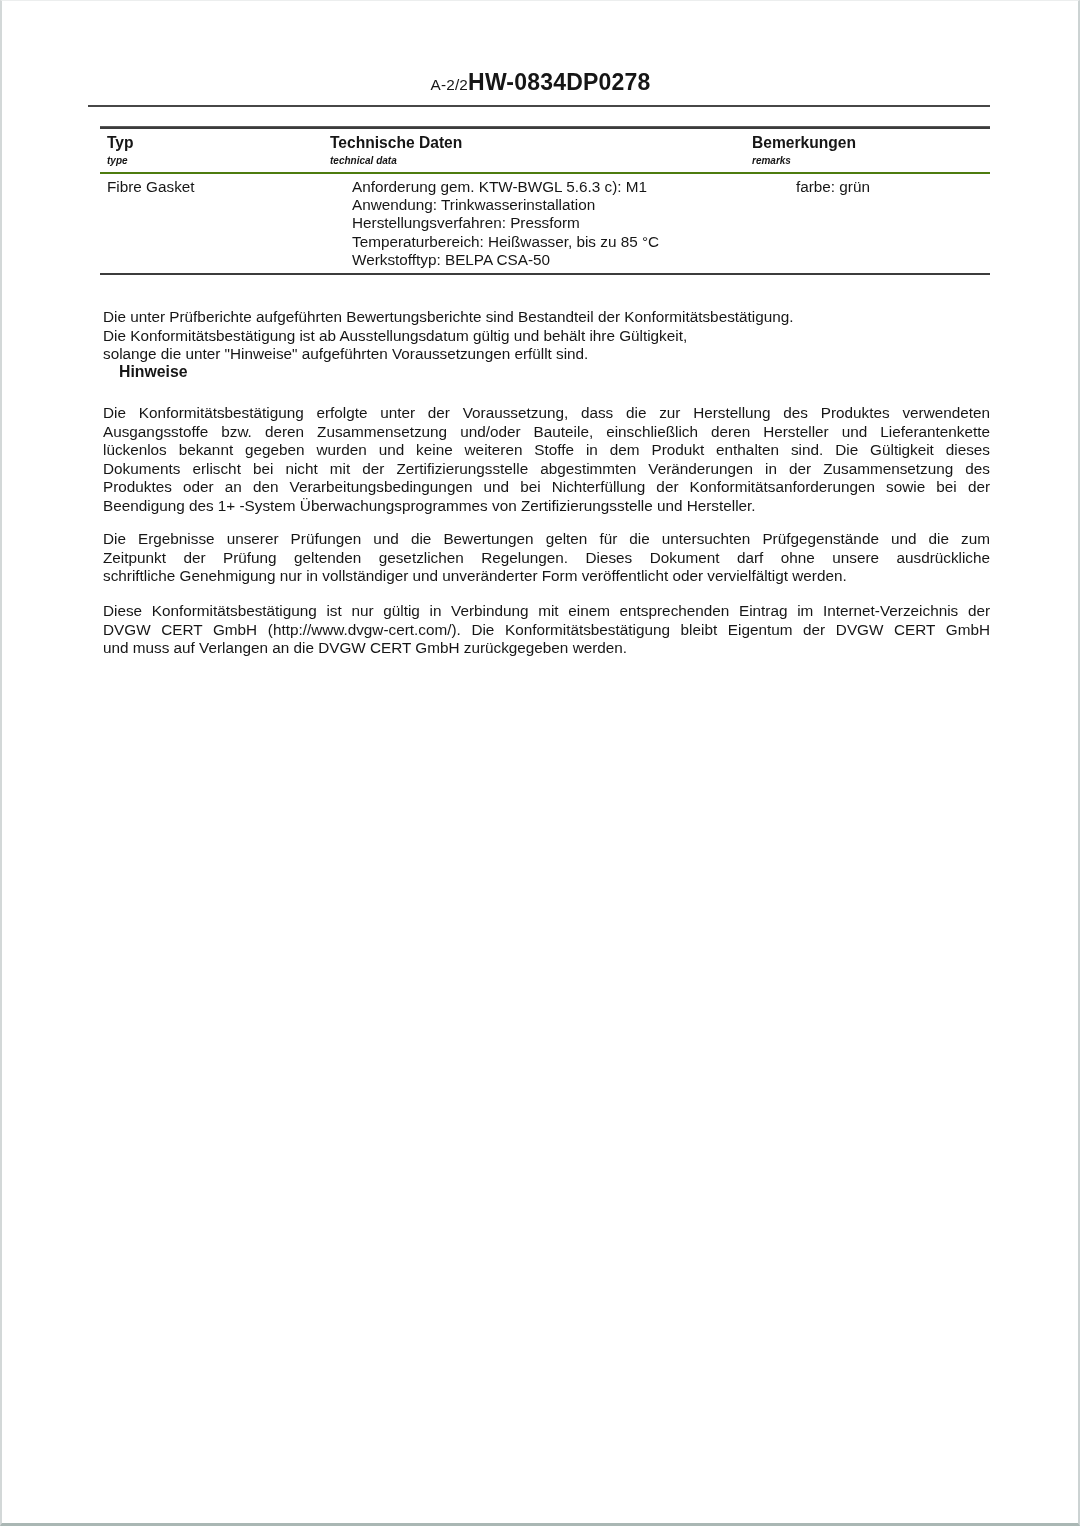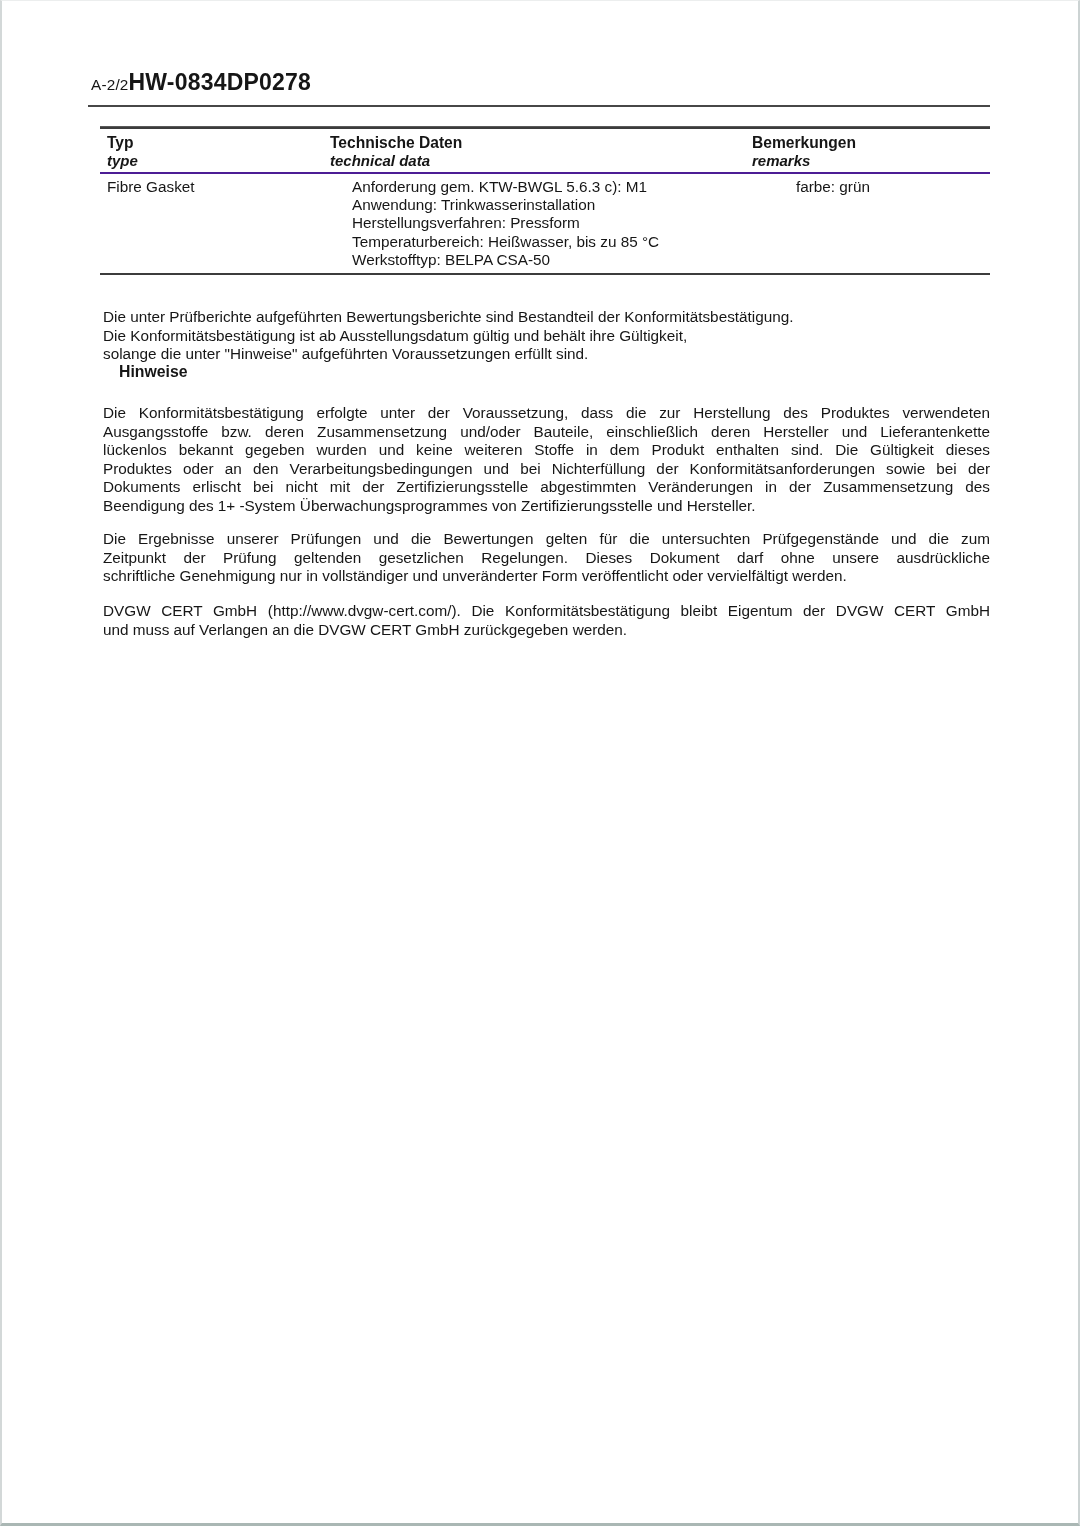--- a/index.html
+++ b/index.html
@@ -23,21 +23,21 @@
     pointer-events: none;
   }
 
   
   .doc-header {
     position: absolute;
     left: 88px;
     top: 69px;
     width: 902px;
     display: flex;
-    justify-content: flex-start;
+    justify-content: center;
     align-items: baseline;
     border-bottom: 2px solid #474747;
     padding-bottom: 9px;
   }
   .page-label {
     font-size: 15.3px;
     padding-left: 3px;
     letter-spacing: 0.2px;
   }
   .doc-number {
@@ -55,41 +55,41 @@
   }
   .dbl-rule {
     height: 2px;
     border-top: 1px solid #5a5a5a;
     border-bottom: 2px solid #3c3c3c;
   }
   .thead {
     display: flex;
     padding-top: 4px;
     padding-bottom: 2px;
-    border-bottom: 2px solid #4c1d95;
+    border-bottom: 2px solid #4d7c0f;
   }
   .trow {
     display: flex;
     padding-top: 4px;
     padding-bottom: 4px;
     border-bottom: 2px solid #3c3c3c;
     gap: 22px;
   }
   .col1 { width: 230px; padding-left: 7px; }
   .col2 { width: 422px; }
   .col3 { flex: 1; }
   .th-label {
     font-weight: bold;
     font-size: 15.6px;
     line-height: 19px;
   }
   .th-sublabel {
     font-weight: bold;
     font-style: italic;
-    font-size: 15px;
+    font-size: 10px;
     line-height: 18px;
   }
   .cell {
     font-size: 15.3px;
     line-height: 18.2px;
   }
 
   
   .textblock {
     position: absolute;
@@ -163,25 +163,26 @@
     <div>Die Konformitätsbestätigung ist ab Ausstellungsdatum gültig und behält ihre Gültigkeit,</div>
     <div>solange die unter "Hinweise" aufgeführten Voraussetzungen erfüllt sind.</div>
   </div>
 
 <div class="heading-hinweise">Hinweise</div>
 
 <div class="textblock para-1 jlines">
     <div>Die Konformitätsbestätigung erfolgte unter der Voraussetzung, dass die zur Herstellung des Produktes verwendeten</div>
     <div>Ausgangsstoffe bzw. deren Zusammensetzung und/oder Bauteile, einschließlich deren Hersteller und Lieferantenkette</div>
     <div>lückenlos bekannt gegeben wurden und keine weiteren Stoffe in dem Produkt enthalten sind. Die Gültigkeit dieses</div>
+    <div>Dokuments erlischt bei nicht mit der Zertifizierungsstelle abgestimmten Veränderungen in der Zusammensetzung des</div>
     <div>Produktes oder an den Verarbeitungsbedingungen und bei Nichterfüllung der Konformitätsanforderungen sowie bei der</div>
-    <div>Dokuments erlischt bei nicht mit der Zertifizierungsstelle abgestimmten Veränderungen in der Zusammensetzung des</div>
     <div>Beendigung des 1+ -System Überwachungsprogrammes von Zertifizierungsstelle und Hersteller.</div>
   </div>
 <div class="textblock para-2 jlines">
     <div>Die Ergebnisse unserer Prüfungen und die Bewertungen gelten für die untersuchten Prüfgegenstände und die zum</div>
     <div>Zeitpunkt der Prüfung geltenden gesetzlichen Regelungen.  Dieses Dokument darf ohne unsere ausdrückliche</div>
     <div>schriftliche Genehmigung nur in vollständiger und unveränderter Form veröffentlicht oder vervielfältigt werden.</div>
   </div>
 <div class="textblock para-3 jlines">
+    <div>Diese Konformitätsbestätigung ist nur gültig in Verbindung mit einem entsprechenden Eintrag im Internet-Verzeichnis der</div>
     <div>DVGW CERT GmbH (http://www.dvgw-cert.com/). Die Konformitätsbestätigung bleibt Eigentum der DVGW CERT GmbH</div>
     <div>und muss auf Verlangen an die DVGW CERT GmbH zurückgegeben werden.</div>
   </div>
 
 </body></html>

